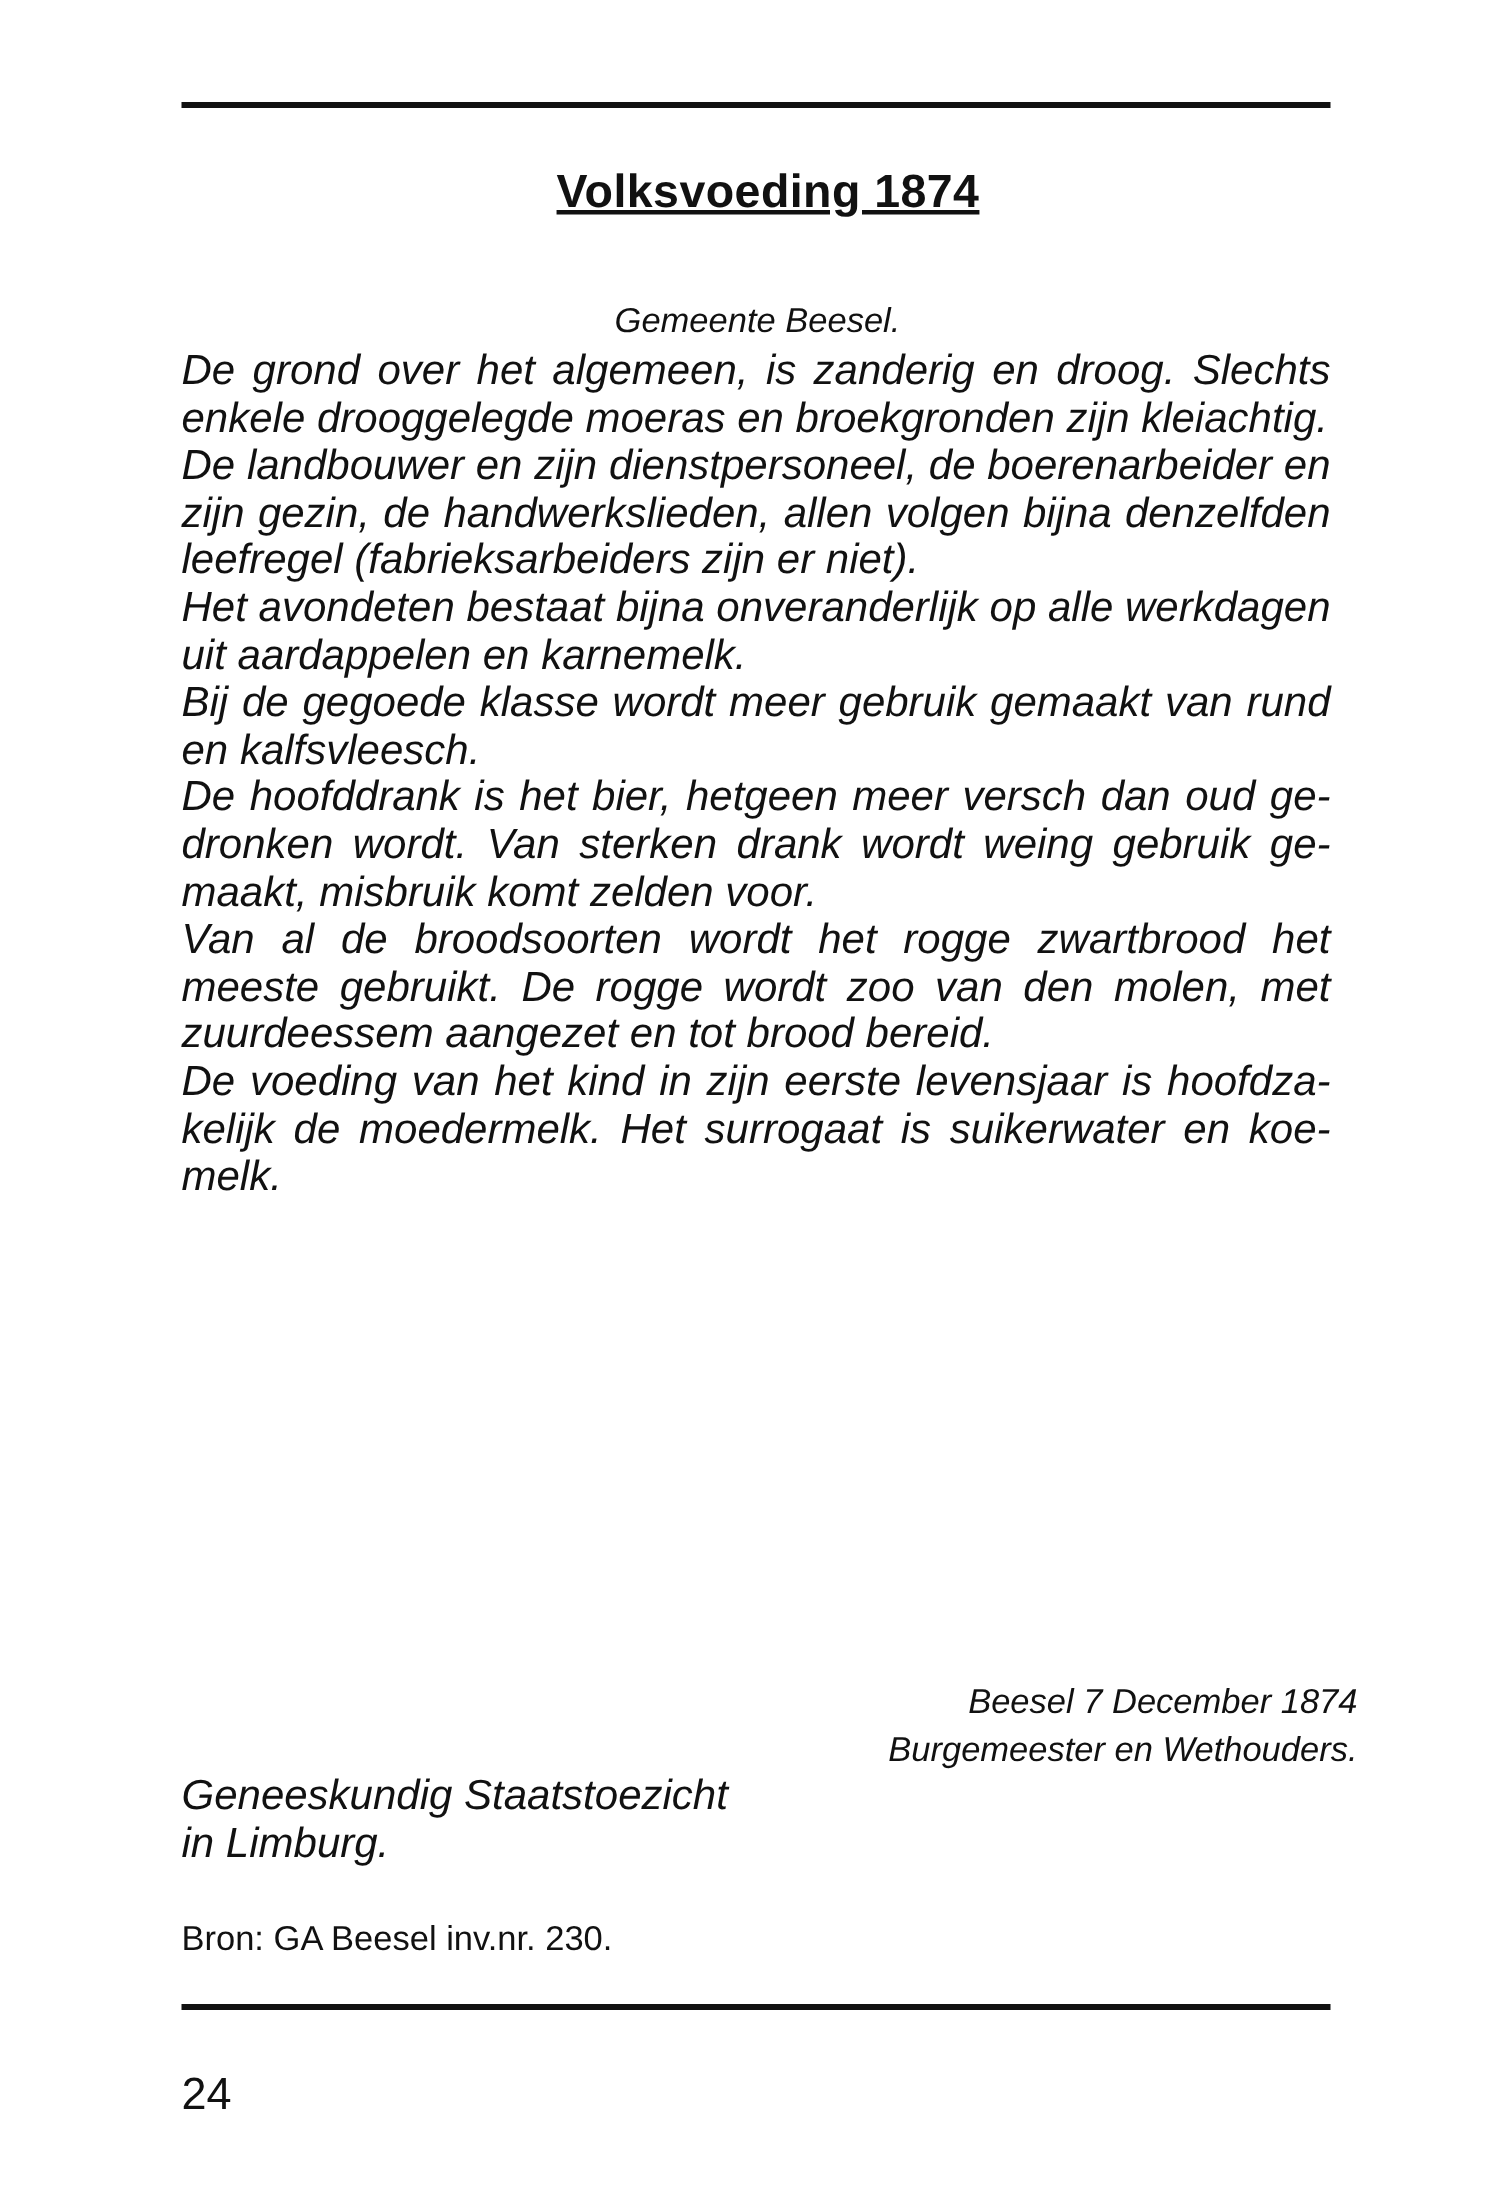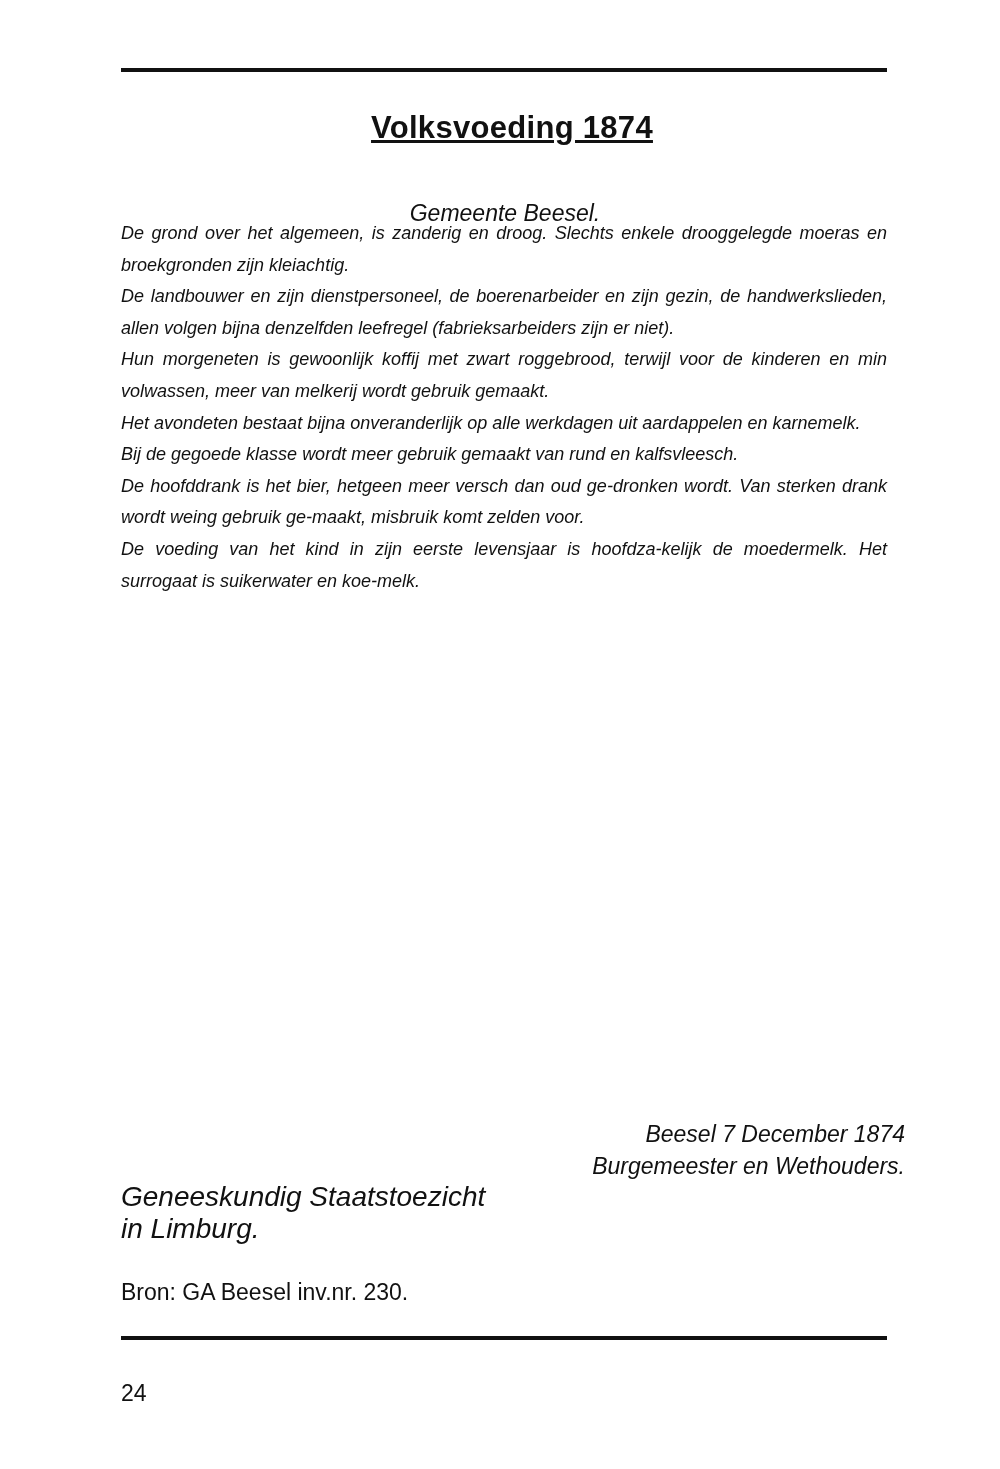--- a/index.html
+++ b/index.html
@@ -38,25 +38,25 @@
       position: absolute;
       top: 200px;
       left: 0;
       width: 1010px;
       text-align: center;
       font-style: italic;
       font-size: 23px;
     }
     .body-text {
       position: absolute;
-      top: 218px;
+      top: 231px;
       left: 121px;
       width: 766px;
       font-style: italic;
-      font-size: 18px;
+      font-size: 28px;
       line-height: 31.6px;
     }
     .para {
       margin: 0;
       text-align: justify;
       text-align-last: left;
     }
     .signature {
       position: absolute;
       top: 1118px;
@@ -78,40 +78,40 @@
       position: absolute;
       top: 1279px;
       left: 121px;
       font-size: 23px;
       text-align: right;
     }
     .page-number {
       position: absolute;
       top: 1380px;
       left: 121px;
-      font-size: 23px;
+      font-size: 30px;
     }
     .line { display: block; }
   </style>
 </head>
 <body>
 
 <div class="rule top"></div>
 
 <h1 class="title" style="margin:12px;text-decoration:underline;">Volksvoeding 1874</h1>
 
 <div class="subtitle">Gemeente Beesel.</div>
 
 <div class="body-text">
   <p class="para">De grond over het algemeen, is zanderig en droog. Slechts enkele drooggelegde moeras en broekgronden zijn kleiachtig.</p>
   <p class="para">De landbouwer en zijn dienstpersoneel, de boerenarbeider en zijn gezin, de handwerkslieden, allen volgen bijna denzelfden leefregel (fabrieksarbeiders zijn er niet).</p>
-  <p class="para">Hun morgeneten is gewoonlijk koffij met zwart roggebrood, terwijl voor de kinderen en min volwassen, meer van melkerij wordt gebruik gemaakt.</p>
   <p class="para">Het avondeten bestaat bijna onveranderlijk op alle werkdagen uit aardappelen en karnemelk.</p>
   <p class="para">Bij de gegoede klasse wordt meer gebruik gemaakt van rund en kalfsvleesch.</p>
   <p class="para">De hoofddrank is het bier, hetgeen meer versch dan oud ge-dronken wordt. Van sterken drank wordt weing gebruik ge-maakt, misbruik komt zelden voor.</p>
+  <p class="para">Van al de broodsoorten wordt het rogge zwartbrood het meeste gebruikt. De rogge wordt zoo van den molen, met zuurdeessem aangezet en tot brood bereid.</p>
   <p class="para">De voeding van het kind in zijn eerste levensjaar is hoofdza-kelijk de moedermelk. Het surrogaat is suikerwater en koe-melk.</p>
 </div>
 
 <div class="signature">
   <span class="line">Beesel 7 December 1874</span>
   <span class="line">Burgemeester en Wethouders.</span>
 </div>
 
 <div class="authority">
   <span class="line">Geneeskundig Staatstoezicht</span>

